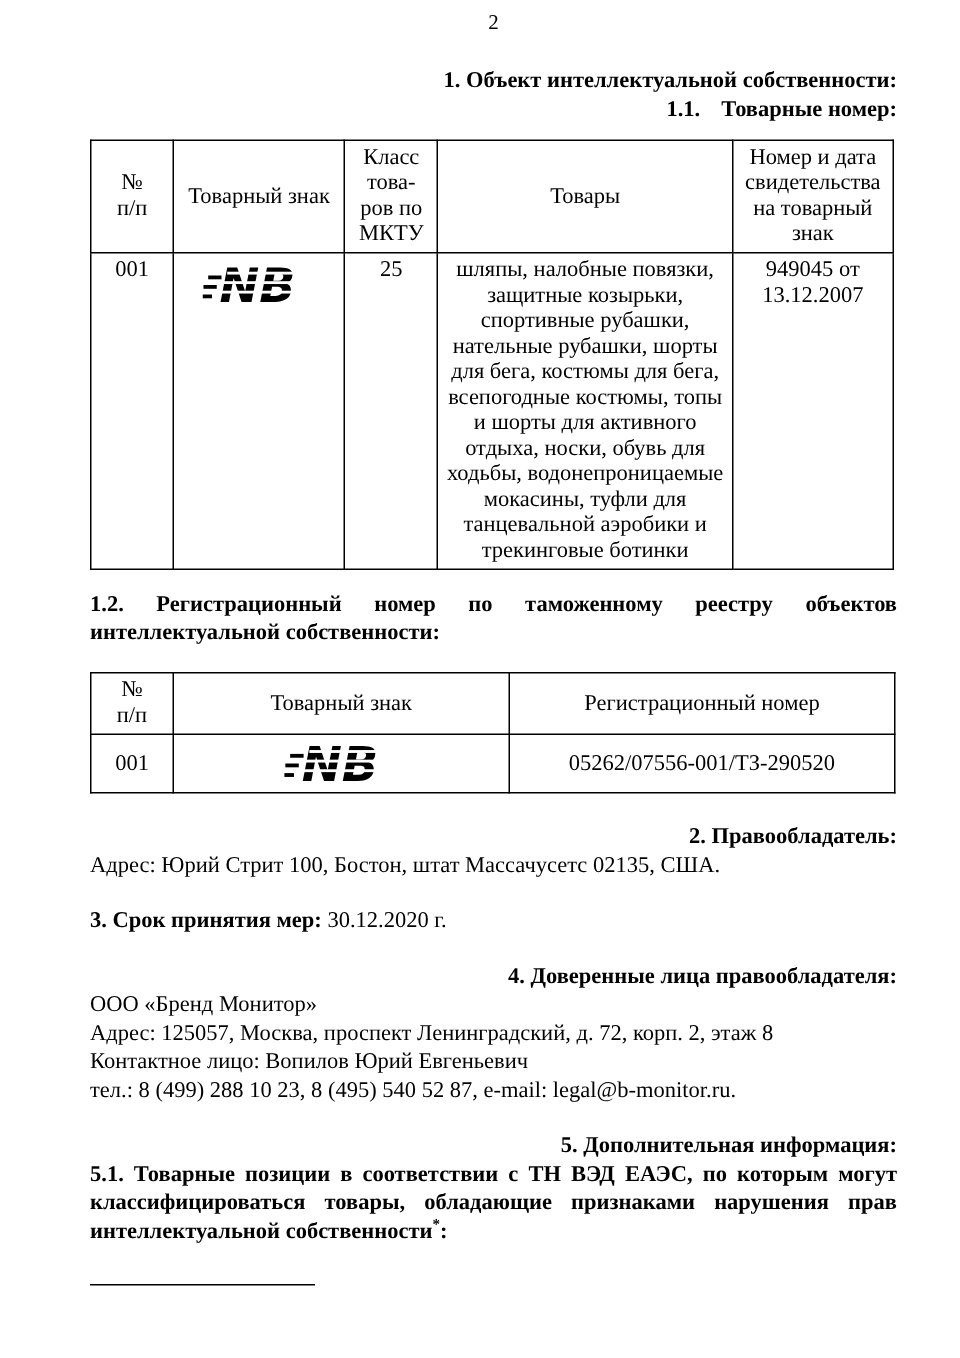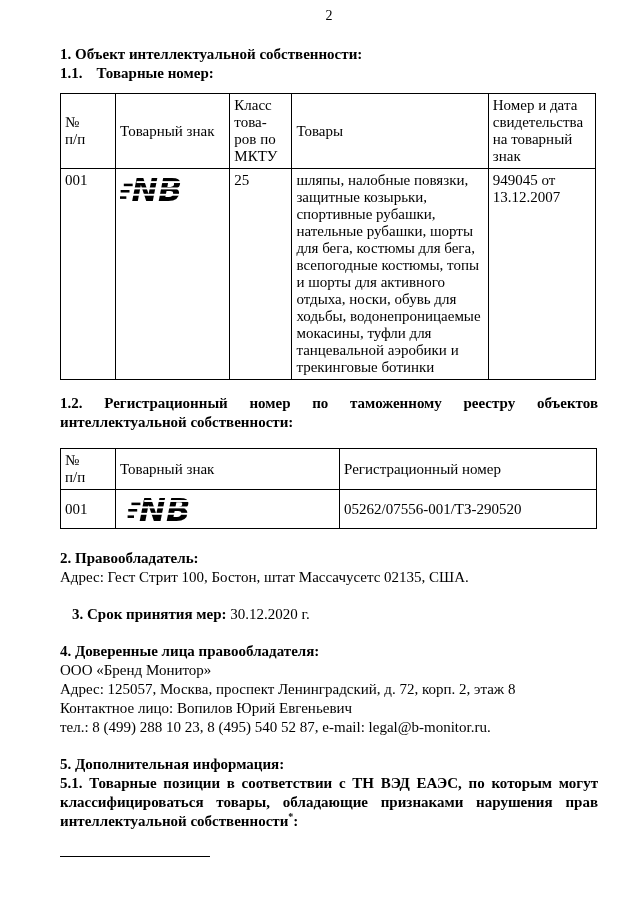--- a/index.html
+++ b/index.html
@@ -4,34 +4,34 @@
 <style>
   html,body{margin:0;padding:0;background:#fff;}
   body{
     width:640px;height:905px;position:relative;overflow:hidden;
     font-family:"Liberation Serif","DejaVu Serif",serif;
     color:#000;font-size:15px;line-height:19px;
   }
   .content{padding:6px 40px 0 60px;width:538px;}
   .page-num{text-align:center;font-size:14px;}
   p{margin:0;}
-  .b{font-weight:bold;}
+  .b{font-weight:bold;text-align:right;}
   .just{text-align:justify;}
   .mt-s1{margin-top:20px;}
   .mt-table1{margin-top:10px;}
   .mt-p12{margin-top:14px;}
   .mt-table2{margin-top:16px;}
   .mt-s2{margin-top:20px;}
-  .mt-s3{margin-top:18px;margin-left:12px;}
+  .mt-s3{margin-top:18px;}
   .mt-s4{margin-top:18px;}
   .mt-s5{margin-top:18px;}
   .sub-label{margin-left:14px;}
 
   table{border-collapse:collapse;width:536px;table-layout:fixed;font-size:15px;line-height:17px;}
-  td,th{border:1px solid #000;font-weight:normal;padding:3px 4px;text-align:left;word-wrap:break-word;}
+  td,th{border:1px solid #000;font-weight:normal;padding:3px 4px;text-align:center;word-wrap:break-word;}
   thead td{vertical-align:middle;}
   .t1-body td{vertical-align:top;}
   .t2-body td{vertical-align:middle;}
   .pre{white-space:pre-line;}
 
   .nb-logo{display:inline-block;vertical-align:middle;}
   .logo-sm{width:76px;height:32px;margin-top:2px;}
   .logo-lg{width:92px;height:32px;}
   .nb-text{font-family:"DejaVu Sans","Liberation Sans",sans-serif;font-style:italic;font-weight:bold;font-size:50px;fill:#000;}
 
@@ -121,21 +121,21 @@
               <rect x="0" y="35" width="10" height="4" fill="#000"></rect>
             </g>
           </svg>
         </td>
         <td>05262/07556-001/ТЗ-290520</td>
       </tr>
     </tbody>
   </table>
 
   <p class="b mt-s2">2. Правообладатель:</p>
-  <p>Адрес: Гест Стрит 100, Бостон, штат Массачусетс 02135, США.</p>
+  <p>Адрес: Юрий Стрит 100, Бостон, штат Массачусетс 02135, США.</p>
 
   <p class="mt-s3"><span class="b">3. Срок принятия мер:</span><span> 30.12.2020 г.</span></p>
 
   <p class="b mt-s4">4. Доверенные лица правообладателя:</p>
   <p>ООО «Бренд Монитор»</p>
   <p>Адрес: 125057, Москва, проспект Ленинградский, д. 72, корп. 2, этаж 8</p>
   <p>Контактное лицо: Вопилов Юрий Евгеньевич</p>
   <p>тел.: 8 (499) 288 10 23, 8 (495) 540 52 87, e-mail: legal@b-monitor.ru.</p>
 
   <p class="b mt-s5">5. Дополнительная информация:</p>

